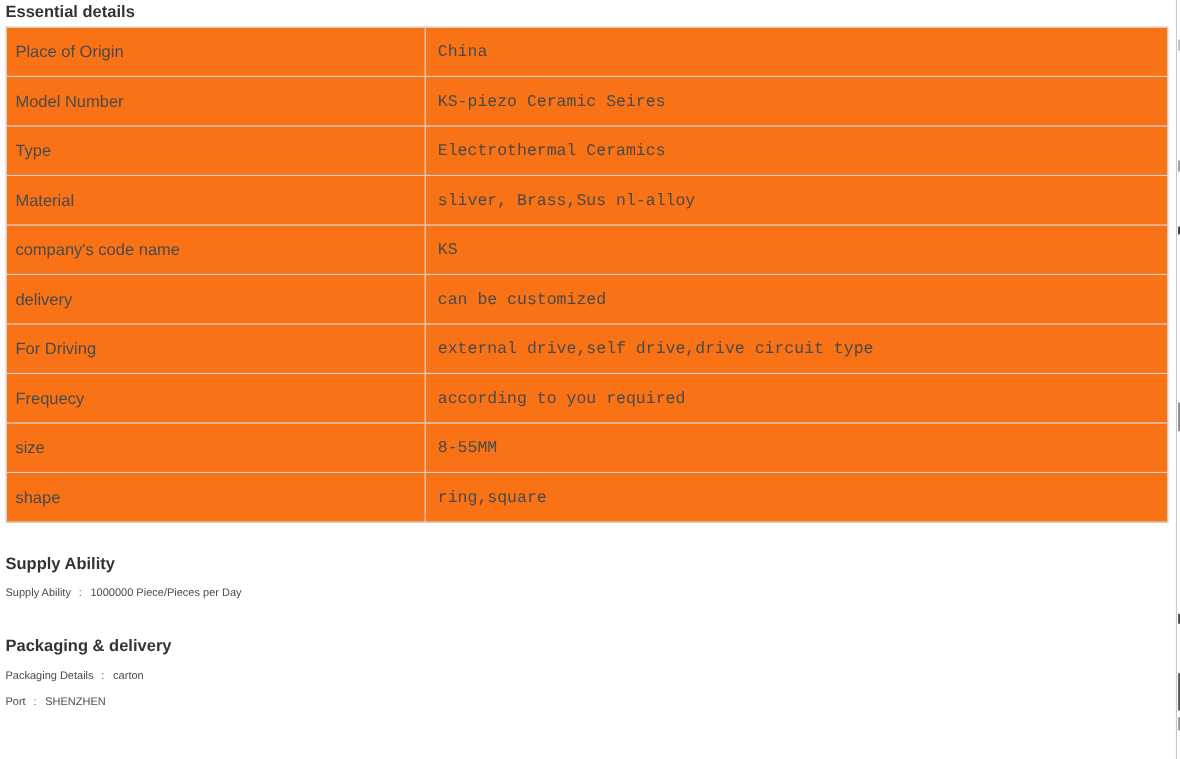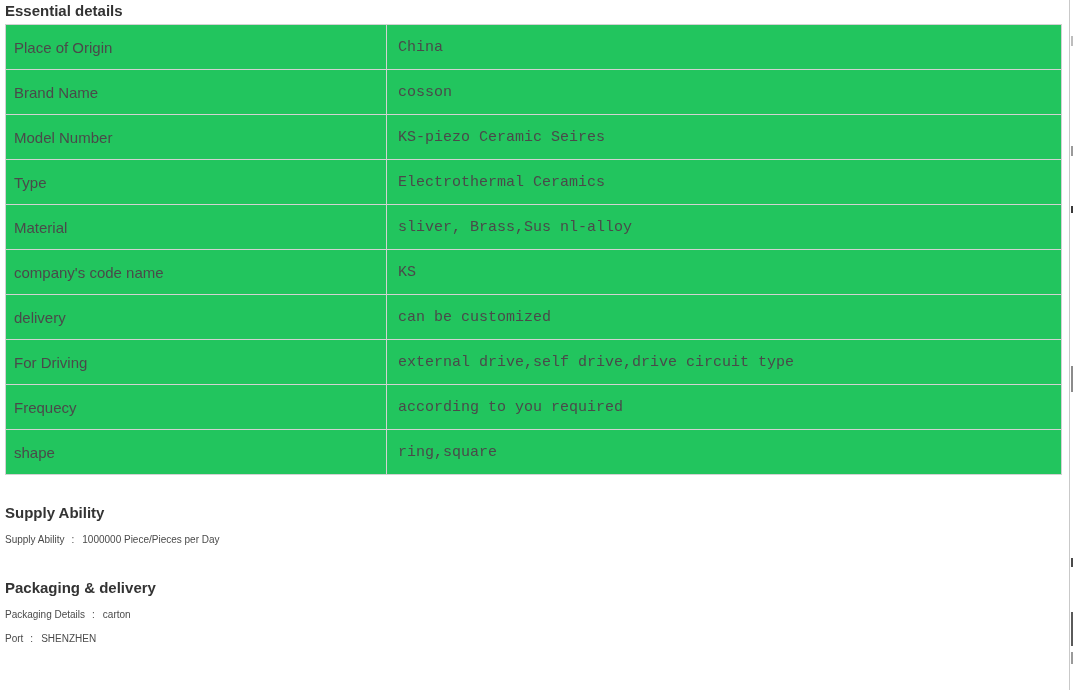--- a/index.html
+++ b/index.html
@@ -28,21 +28,21 @@
     margin-left: 5px;
     width: 1057px;
     table-layout: fixed;
   }
   .spec-table td {
     border: 1px solid #d2d2d2;
     height: 45px;
     font-size: 15px;
     color: #4a4a4a;
     vertical-align: middle;
-    background: #22c55e;
+    background: #f97316;
   }
   .label-cell { width: 381px; padding-left: 8px; }
   .value-cell { padding-left: 11px; font-family: Liberation Mono, monospace; }
   .supply-section { margin-top: 29px; }
   .packaging-section { margin-top: 27px; }
   .info-line {
     font-size: 10px;
     color: #4a4a4a;
     margin-left: 5px;
     line-height: 24px;
@@ -77,24 +77,20 @@
   <section>
     <h2 class="section-heading essential-heading">Essential details</h2>
 
     <table class="spec-table">
       <tbody>
         <tr>
           <td class="label-cell">Place of Origin</td>
           <td class="value-cell">China</td>
         </tr>
         <tr>
-          <td class="label-cell">Brand Name</td>
-          <td class="value-cell">cosson</td>
-        </tr>
-        <tr>
           <td class="label-cell">Model Number</td>
           <td class="value-cell">KS-piezo Ceramic Seires</td>
         </tr>
         <tr>
           <td class="label-cell">Type</td>
           <td class="value-cell">Electrothermal Ceramics</td>
         </tr>
         <tr>
           <td class="label-cell">Material</td>
           <td class="value-cell">sliver, Brass,Sus nl-alloy</td>
@@ -107,20 +103,24 @@
           <td class="label-cell">delivery</td>
           <td class="value-cell">can be customized</td>
         </tr>
         <tr>
           <td class="label-cell">For Driving</td>
           <td class="value-cell">external drive,self drive,drive circuit type</td>
         </tr>
         <tr>
           <td class="label-cell">Frequecy</td>
           <td class="value-cell">according to you required</td>
+        </tr>
+        <tr>
+          <td class="label-cell">size</td>
+          <td class="value-cell">8-55MM</td>
         </tr>
         <tr>
           <td class="label-cell">shape</td>
           <td class="value-cell">ring,square</td>
         </tr>
       </tbody>
     </table>
   </section>
 
   <section class="supply-section">

